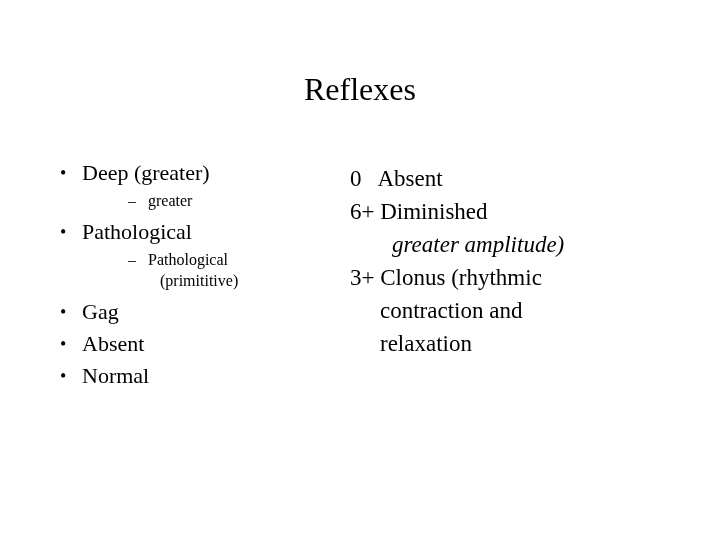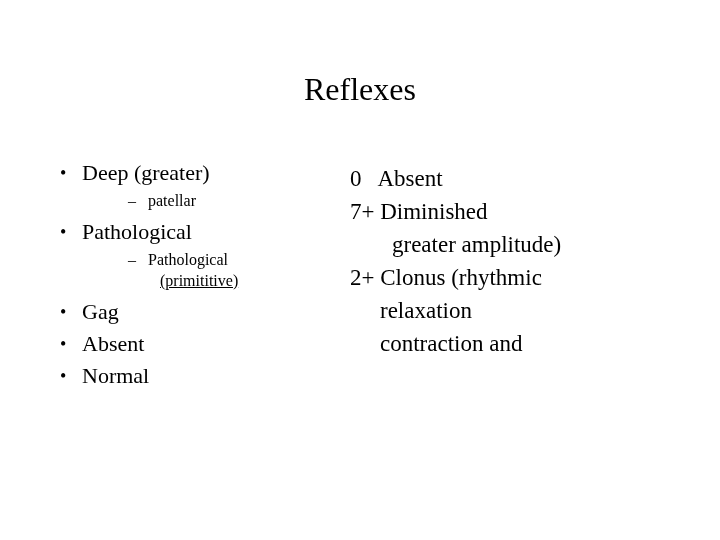--- a/index.html
+++ b/index.html
@@ -72,29 +72,29 @@
   }
   ul.lvl2 > li > .dash {
     position: absolute;
     left: 46px;
     top: 0;
     font-size: 16px;
   }
   .sub-cont {
     display: block;
     padding-left: 12px;
-    text-decoration: underline;
   }
   .scale-line {
     font-size: 23px;
     line-height: 33px;
     white-space: pre;
   }
   .indent-1 {
     padding-left: 42px;
+    font-style: italic;
   }
   .indent-2 {
     padding-left: 30px;
   }
 </style>
 </head>
 <body>
 
 <div class="slide">
 
@@ -102,21 +102,21 @@
 
   <div class="col-left">
     <ul class="lvl1">
 
       <li>
         <span class="bullet">•</span>
         <span>Deep (greater)</span>
         <ul class="lvl2">
           <li>
             <span class="dash">–</span>
-            <span>patellar</span>
+            <span>greater</span>
           </li>
         </ul>
       </li>
 
       <li>
         <span class="bullet">•</span>
         <span>Pathological</span>
         <ul class="lvl2">
           <li>
             <span class="dash">–</span>
@@ -139,20 +139,20 @@
       <li>
         <span class="bullet">•</span>
         <span>Normal</span>
       </li>
 
     </ul>
   </div>
 
   <div class="col-right">
     <div class="scale-line">0   Absent</div>
-    <div class="scale-line">7+ Diminished</div>
+    <div class="scale-line">6+ Diminished</div>
     <div class="scale-line indent-1">greater amplitude)</div>
-    <div class="scale-line">2+ Clonus (rhythmic</div>
+    <div class="scale-line">3+ Clonus (rhythmic</div>
+    <div class="scale-line indent-2">contraction and</div>
     <div class="scale-line indent-2">relaxation</div>
-    <div class="scale-line indent-2">contraction and</div>
   </div>
 
 </div>
 
 </body></html>

